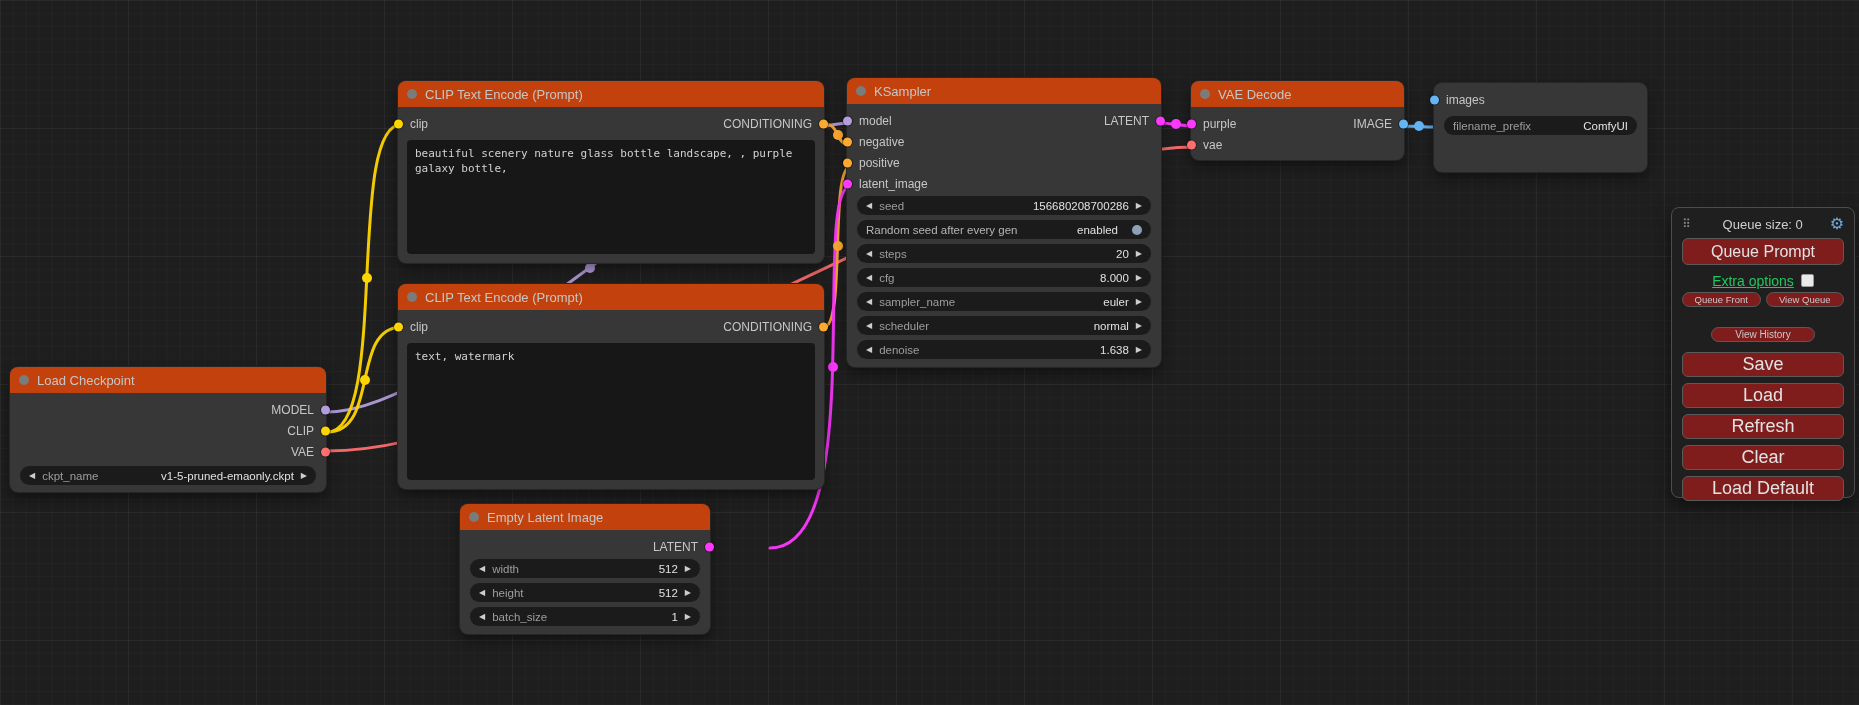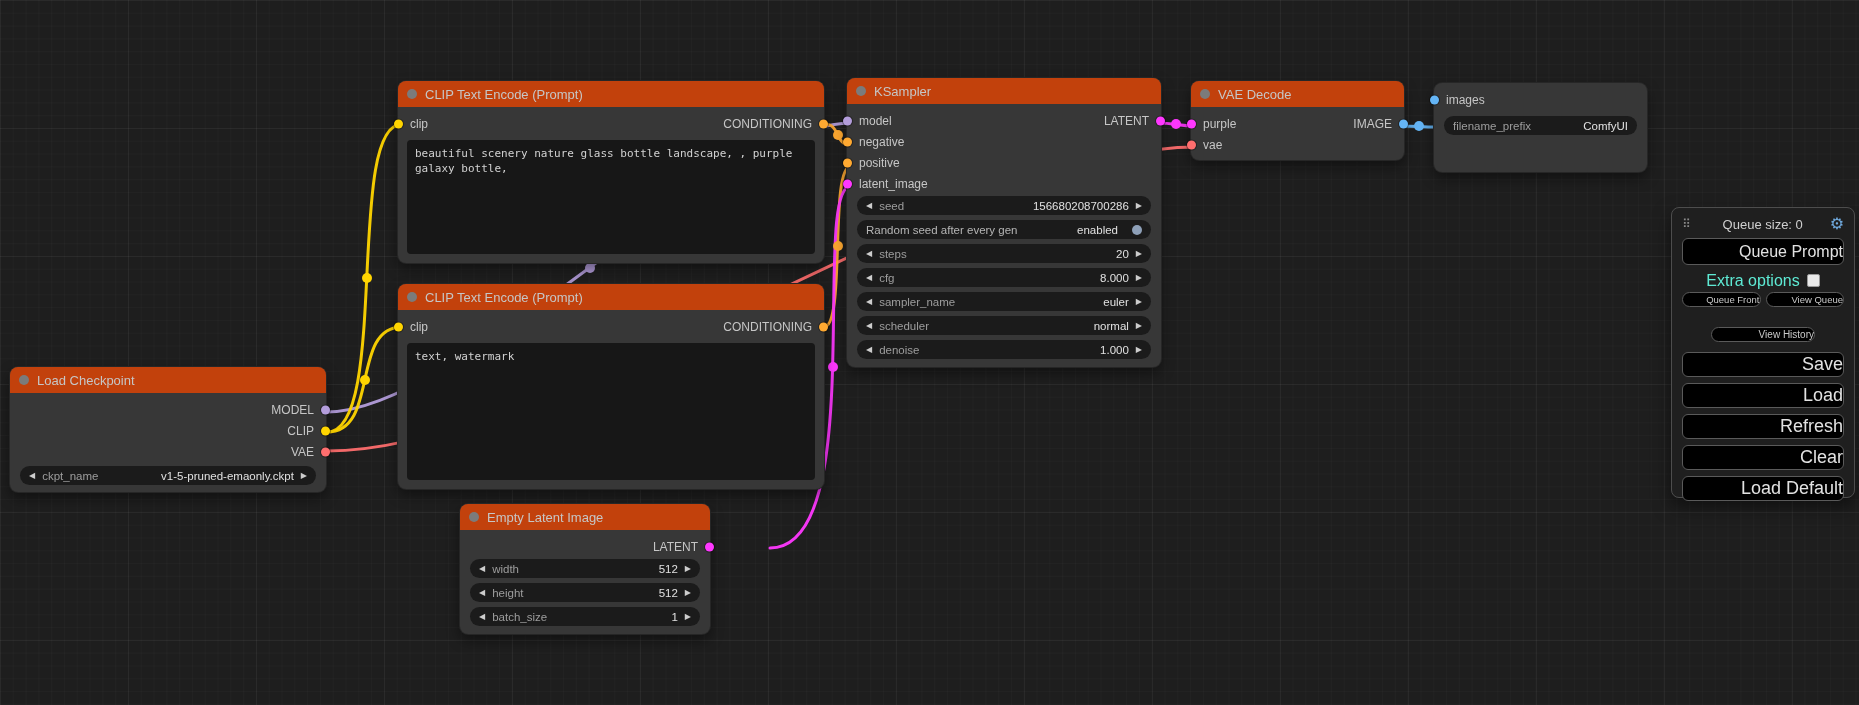--- a/index.html
+++ b/index.html
@@ -66,25 +66,25 @@
   #n-save .widget{margin-top:6px;}
   
   .menu{position:absolute;left:1671px;top:207px;width:184px;height:291px;z-index:3;
         background:rgba(31,31,31,.96);border:1px solid #4d4d4d;border-radius:8px;
         box-sizing:border-box;padding:8px 10px;display:flex;flex-direction:column;
         color:#ddd;box-shadow:0 8px 18px rgba(0,0,0,.5);}
   .mhead{display:flex;align-items:center;height:20px;font-size:13px;color:#cfcfcf;}
   .mhead .drag{color:#8a8a8a;font-size:12px;margin-right:6px;letter-spacing:-1px;}
   .mhead .qtitle{flex:1;text-align:center;}
   .mhead .gear{color:var(--c-gear);font-size:16px;line-height:1;}
-  .btn{background:#000000;border:1px solid #5a5a5a;border-radius:6px;color:#e2e2e2;
-       text-align:right;box-sizing:border-box;}
+  .btn{background:#7f1d1d;border:1px solid #5a5a5a;border-radius:6px;color:#e2e2e2;
+       text-align:center;box-sizing:border-box;}
   .btn.queue{height:27px;line-height:25px;font-size:16px;margin-top:6px;}
   .extra{display:flex;align-items:center;justify-content:center;gap:7px;
-         margin-top:8px;font-size:16px;height:15px;color:#5eead4;}
+         margin-top:8px;font-size:14px;height:15px;color:#22c55e;text-decoration:underline;}
   .cbx{width:11px;height:11px;background:#eaeaea;border-radius:2px;border:1px solid #9a9a9a;}
   .srow{display:flex;gap:5px;margin-top:4px;}
   .btn.small{flex:1;height:15px;line-height:13px;font-size:9.5px;border-radius:8px;color:#c9c9c9;}
   .btn.vh{width:104px;margin:20px auto 0;height:28px;line-height:13px;font-size:10px;
           border-radius:8px;color:#c9c9c9;}
   .btn.big{height:25px;line-height:23px;font-size:18px;margin-top:6px;}
   .btn.big.first{margin-top:10px;}
 </style>
 </head>
 <body>
@@ -260,21 +260,21 @@
       </div>
       <div class="widget">
         <span class="arr">◀</span>
         <span class="wl">scheduler</span>
         <span class="wv">normal</span>
         <span class="arr">▶</span>
       </div>
       <div class="widget">
         <span class="arr">◀</span>
         <span class="wl">denoise</span>
-        <span class="wv">1.000</span>
+        <span class="wv">1.638</span>
         <span class="arr">▶</span>
       </div>
     </div>
   </div>
 
   <div class="node" id="n-vae">
     <div class="ntitle">
       <span class="tdot"></span>
       <span>VAE Decode</span>
     </div>

